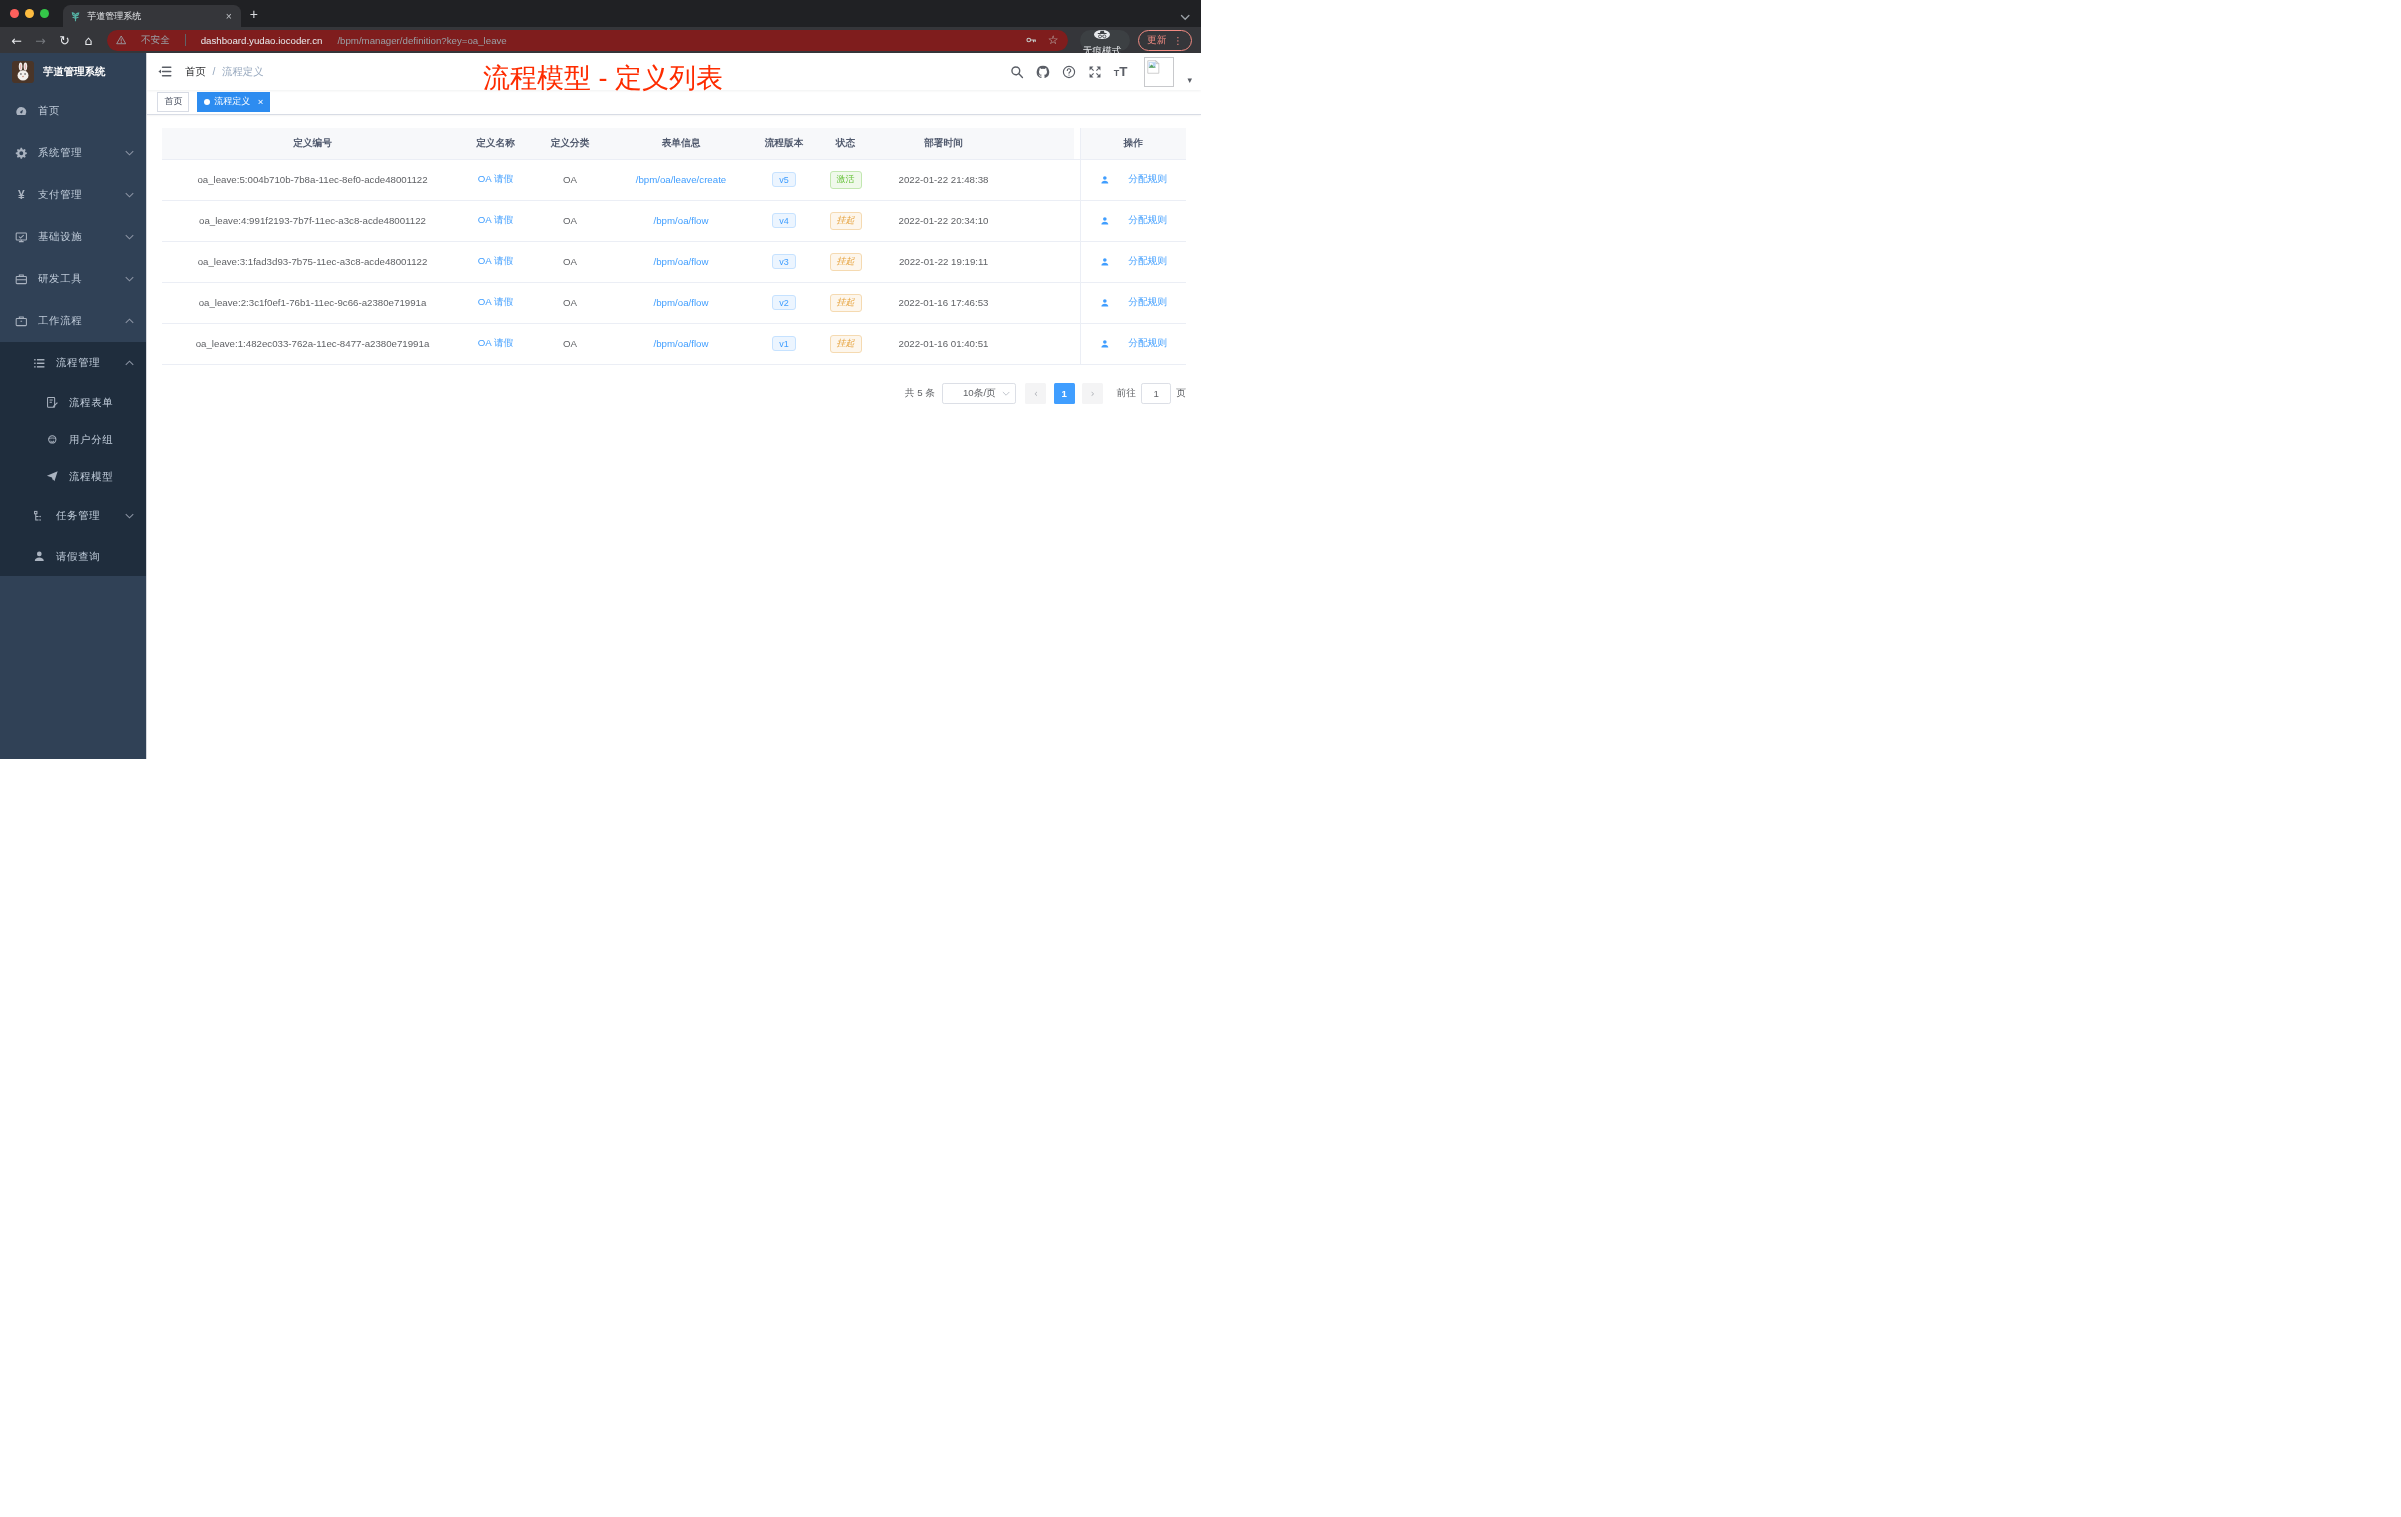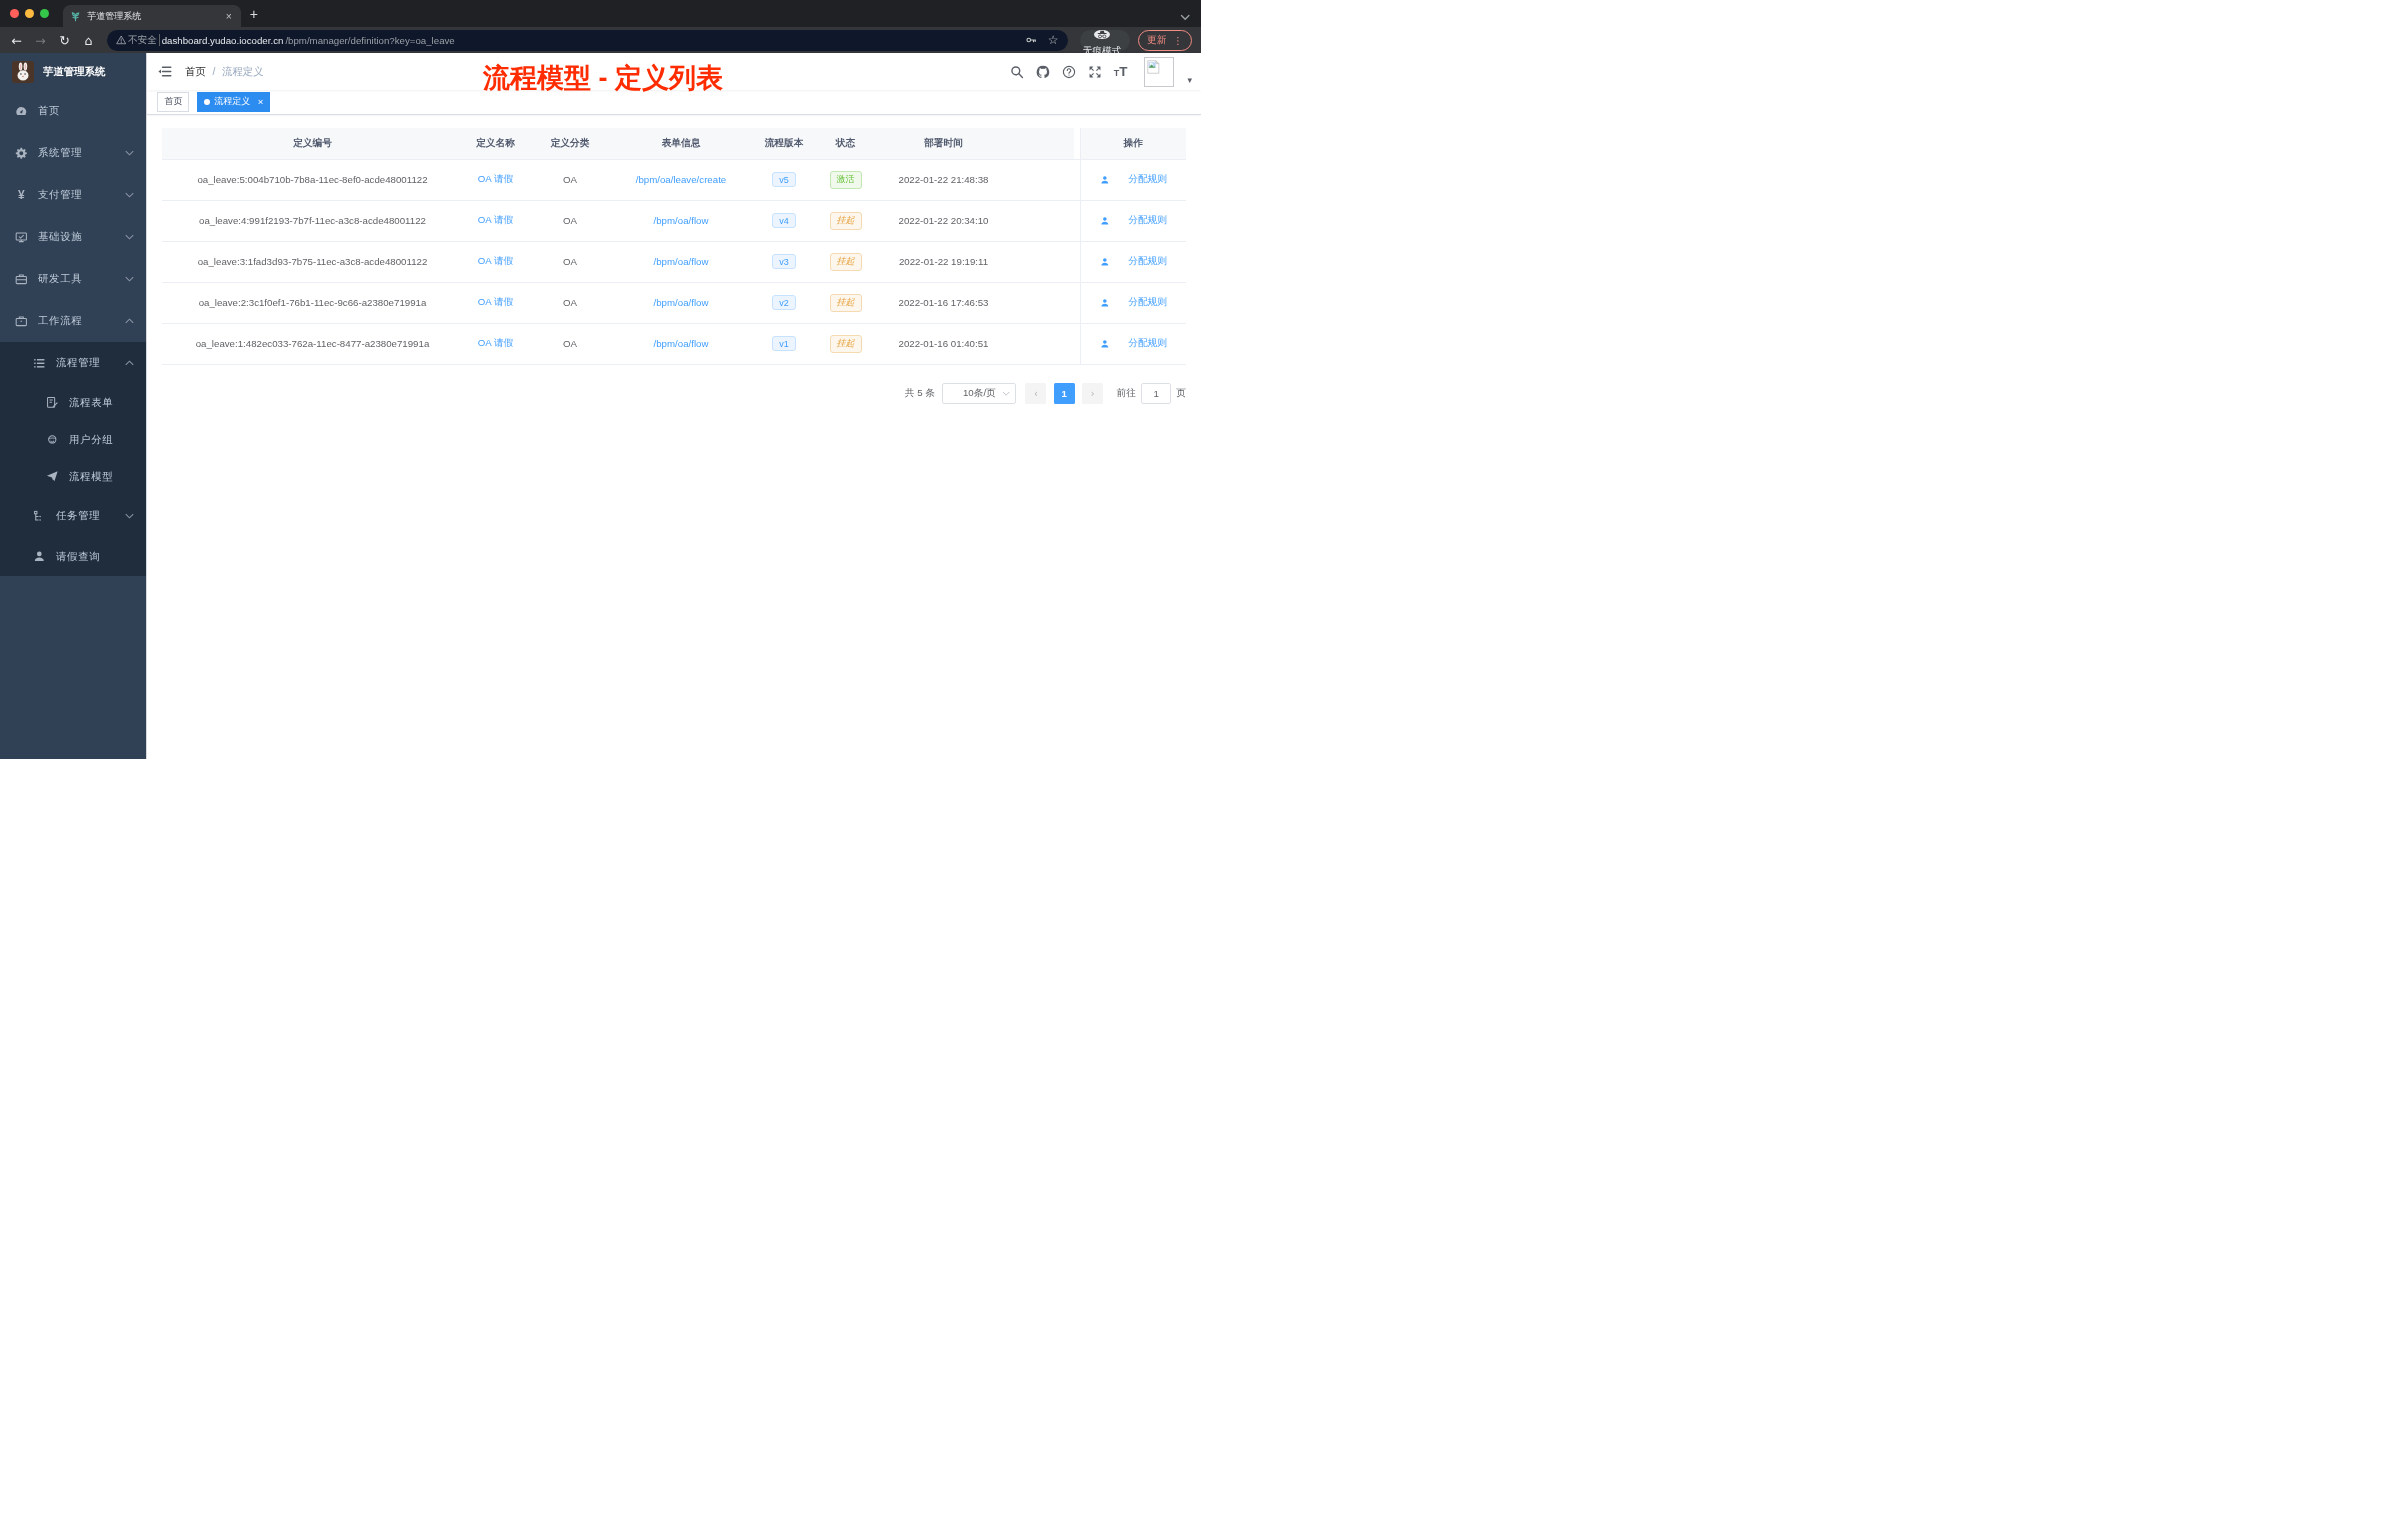--- a/index.html
+++ b/index.html
@@ -13,21 +13,21 @@
   .light.red{background:#ff605c;} .light.yellow{background:#fdbc40;} .light.green{background:#34c749;}
   .tab { width:178px; height:22px; background:#35363a; border-radius:7.4px 7.4px 0 0; display:flex; align-items:center; padding:0 7.4px; color:#e8eaed; font-size:9px; }
   .tab-title { flex:1; margin-left:6px; white-space:nowrap; overflow:hidden; }
   .tab-close { color:#c0c3c7; font-size:10.4px; padding:0 1.5px; cursor:pointer; }
   .newtab { color:#dadce0; font-size:14px; margin:0 0 3px 9px; line-height:19.3px; }
   .strip-chevron { position:absolute; right:10.4px; bottom:6px; }
 
   .toolbar { height:26px; background:#35363a; display:flex; align-items:center; padding:0 6px; gap:3px; flex:none; }
   .navbtn { color:#e8eaed; font-size:12.6px; width:21px; text-align:center; font-family:"DejaVu Sans",sans-serif; }
   .navbtn.dim { color:#76797e; }
-  .urlpill { flex:1; height:21px; background:#0f172a; border-radius:10.4px; display:flex; align-items:center; padding:0 9px; margin:0 4.5px; font-size:9.7px; color:#9aa0a6; gap:2px; min-width:0; }
+  .urlpill { flex:1; height:21px; background:#7f1d1d; border-radius:10.4px; display:flex; align-items:center; padding:0 9px; margin:0 4.5px; font-size:9.7px; color:#9aa0a6; gap:15px; min-width:0; }
   .url-divider { width:0.7px; height:12px; background:#5f6368; }
   .url-host { color:#e8eaed; }
   .url-path { color:#9aa0a6; white-space:nowrap; overflow:hidden; }
   .pill-icons { display:flex; gap:10.4px; margin-left:auto; align-items:center; }
   .incog { height:21px; background:#3c4043; border-radius:10.4px; display:flex; align-items:center; gap:6px; padding:0 9px 0 3px; color:#e8eaed; font-size:9.7px; margin:0 4.5px;flex-direction:column; }
   .incog-circle { width:15.6px; height:15.6px; border-radius:50%; background:#e8eaed; display:flex; align-items:center; justify-content:center; }
   .updatebtn { height:21px; border:1.1px solid #f28b82; border-radius:11px; color:#f28b82; font-size:9.7px; display:flex; align-items:center; gap:6.7px; padding:0 8.2px; margin-right:3px; }
   .updatebtn .dots { font-size:9.7px; font-family:"DejaVu Sans",sans-serif; }
 
   
@@ -55,21 +55,21 @@
   .bc-first { color:#303133; font-weight:500; }
   .bc-sep, .bc-last { color:#97a8be; }
   .nav-right { margin-left:auto; display:flex; align-items:center; gap:12px; }
   .nav-icon { width:14px; height:14px; color:#5a5e66; cursor:pointer; }
   .tT { color:#5a5e66; font-weight:700; cursor:pointer; display:flex; align-items:flex-end; line-height:1; }
   .tT .small{font-size:9px;} .tT .big{font-size:13.4px;}
   .avatar-box { width:30px; height:30px; background:#fff; border:0.7px solid #c8c9cc; margin-left:4.5px; position:relative; }
   .avatar-box svg { position:absolute; top:2.2px; left:2.2px; }
   .avatar-caret { color:#5a5e66; font-size:9px; margin-left:1.5px; align-self:flex-end; padding-bottom:1.5px; font-family:"DejaVu Sans",sans-serif; }
 
-  .annotation { position:absolute; left:336px; top:7.4px; font-size:27px; font-weight:700; color:#fe2c00; z-index:5; pointer-events:none; white-space:nowrap; }
+  .annotation { position:absolute; left:336px; top:7.4px; font-size:27px; font-weight:400; color:#fe2c00; z-index:5; pointer-events:none; white-space:nowrap; }
 
   .tagsview { height:25px; background:#fff; border-bottom:0.7px solid #d8dce5; box-shadow:0 0.7px 2.2px rgba(0,0,0,.08); display:flex; align-items:center; padding-left:10.4px; gap:7.4px; flex:none; position:relative; z-index:1; }
   .tag { height:19.3px; border:0.7px solid #d8dce5; background:#fff; color:#495060; font-size:9px; display:flex; align-items:center; padding:0 6px; cursor:pointer; }
   .tag.active { background:#2d8cf0; border-color:#2d8cf0; color:#fff; gap:4.5px; }
   .tag-dot { width:6px; height:6px; border-radius:50%; background:#fff; }
   .tag-close { font-size:9.7px; margin-left:3px; }
 
   .content { flex:1; padding:13.4px 15px 0 15px; background:#fff; overflow:hidden; }
 
   

